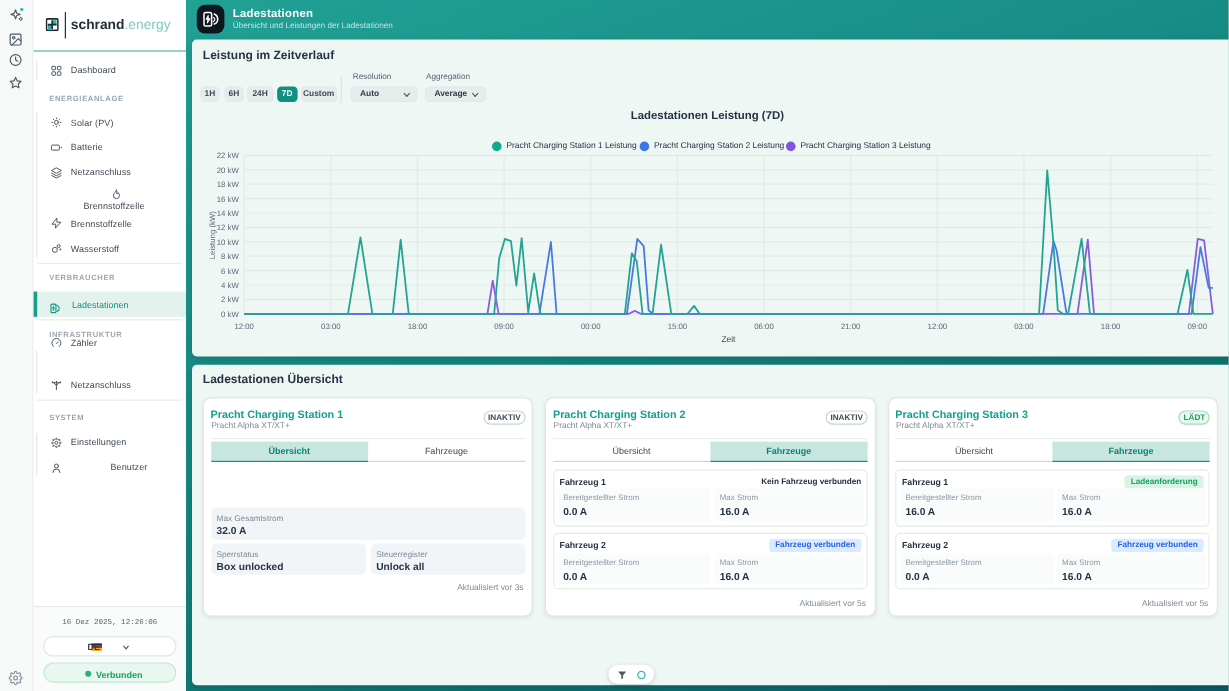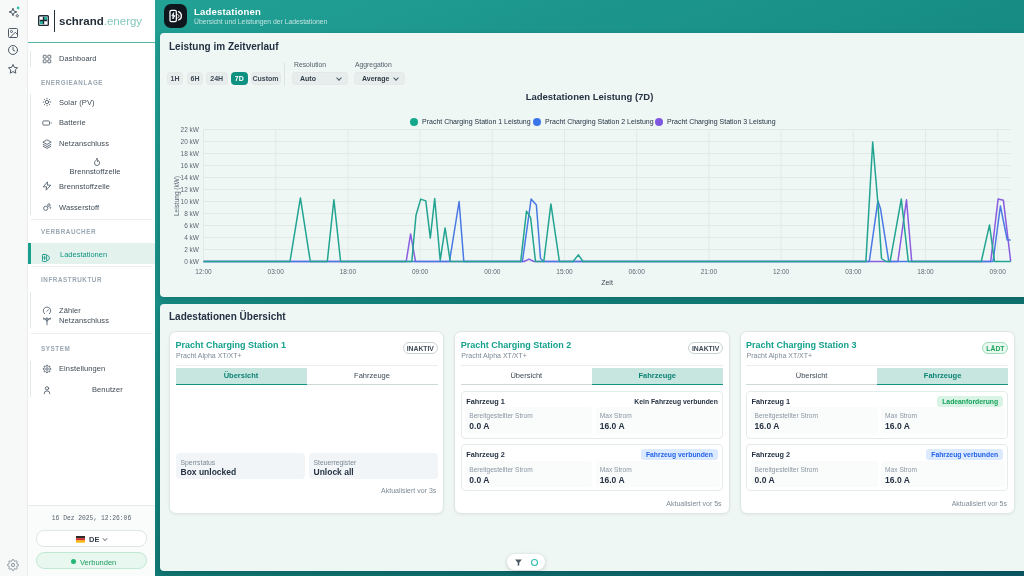--- a/index.html
+++ b/index.html
@@ -164,21 +164,21 @@
     </div>
   <div class="sdiv" style="top:218.5px;"></div>
   <div class="sec" style="top:228px;">VERBRAUCHER</div>
   <div class="abs" style="left:13px;top:248.5px;"><svg width="10" height="10" viewBox="0 0 24 24" fill="none" stroke="#12947f" stroke-width="2.2" stroke-linejoin="round" stroke-linecap="round">
         <rect x="3.5" y="3.5" width="10" height="17" rx="2"></rect>
         <path d="M8.9 7.5 6.4 12h2.2l-0.8 4.5 3.1-5H8.7z" stroke-width="1.6"></path>
         <path d="M15.5 5.5c3 1.3 4.5 3.6 4.5 6.5 0 2.9-1.5 5.2-4.5 6"></path>
       </svg></div>
   <div class="sdiv" style="top:266px;"></div>
   <div class="sec" style="top:275.5px;">INFRASTRUKTUR</div>
-  <div class="mi" style="top:302px;">
+  <div class="mi" style="top:277px;">
       <svg width="10" height="10" viewBox="0 0 24 24" fill="none" stroke="#4b5865" stroke-width="2" stroke-linecap="round">
         <path d="M6.2 18.5a9 9 0 1 1 11.6 0"></path>
         <path d="M12 12.5l3.5-3.5"></path>
       </svg>
       <span>Zähler</span>
     </div>
   <div class="mi" style="top:312px;">
       <svg width="10" height="10" viewBox="0 0 24 24" fill="none" stroke="#4b5865" stroke-width="2" stroke-linecap="round">
         <path d="M12 4v17M4 7h16M7 7l5 6 5-6M4 5v2M20 5v2"></path>
       </svg>
@@ -201,28 +201,28 @@
       <span>Benutzer</span>
     </div>
   <div id="sfoot" class="abs">
     <div id="stime" class="abs">16 Dez 2025, 12:26:06</div>
     <div id="slang" class="abs">
       <svg style="position:absolute;left:39px;top:5px;" width="9" height="6.6" viewBox="0 0 9 6.6">
           <rect width="9" height="2.2" fill="#2b2b2b"></rect>
           <rect y="2.2" width="9" height="2.2" fill="#d02b2b"></rect>
           <rect y="4.4" width="9" height="2.2" fill="#f7b500"></rect>
         </svg>
-      <span style="position:absolute;left:52px;top:4px;font-size:7.5px;font-weight:bold;color:#2f3c48;">DE</span>
+      <span style="position:absolute;left:36px;top:4px;font-size:7.5px;font-weight:bold;color:#2f3c48;">DE</span>
       <svg style="position:absolute;left:65px;top:6px;" width="6" height="5" viewBox="0 0 10 8" fill="none" stroke="#4b5865" stroke-width="1.6">
           <path d="M1.5 2 5 6 8.5 2"></path>
         </svg>
     </div>
     <div id="sconn" class="abs">
       <span style="position:absolute;left:34px;top:6px;width:5px;height:5px;border-radius:50%;background:#22b573;"></span>
-      <span style="position:absolute;left:43px;top:4.5px;font-size:7.5px;font-weight:normal;color:#1d9e5f;">Verbunden</span>
+      <span style="position:absolute;left:43px;top:4.5px;font-size:7.5px;font-weight:bold;color:#1d9e5f;">Verbunden</span>
     </div>
   </div>
 </div>
 
 <div id="main" class="abs">
   <div id="hicon" class="abs" style="left:9px;top:4px;width:23px;height:24px;border-radius:7px;background:#10161d;">
     <svg style="position:absolute;left:3.5px;top:4px;" width="16" height="16" viewBox="0 0 24 24" fill="none" stroke="#fff" stroke-width="1.9" stroke-linejoin="round" stroke-linecap="round">
         <rect x="3" y="3.5" width="9.5" height="17" rx="2"></rect>
         <path d="M8.3 7.5 5.8 12H8l-0.8 4.5 3.1-5H8.1z" stroke-width="1.5"></path>
         <path d="M15.8 5.5c2.9 1.3 4.3 3.6 4.3 6.5 0 2.9-1.4 5.2-4.3 6"></path>
@@ -318,20 +318,24 @@
     <div class="ctitle" style="top:7px;">Ladestationen Übersicht</div>
     <div id="sc1" class="scard" style="left:9px;">
       <div class="sctitle">Pracht Charging Station 1</div>
       <div class="scsub">Pracht Alpha XT/XT+</div>
       <div class="badge b-out" style="width:35px;">INAKTIV</div>
       <div class="hdrline"></div>
         <div class="tabs">
           <div class="tab on" style="left:0;">Übersicht</div>
           <div class="tab" style="left:131px;">Fahrzeuge</div>
         </div>
+      <div class="blk" style="left:5.5px;top:91px;width:262px;height:27px;">
+        <div class="l">Max Gesamtstrom</div>
+          <div class="v">32.0 A</div>
+      </div>
       <div class="blk" style="left:138.5px;top:121px;width:129px;height:26px;">
         <div class="l">Steuerregister</div>
           <div class="v">Unlock all</div>
       </div>
       <div class="blk" style="left:5.5px;top:121px;width:129px;height:26px;">
         <div class="l">Sperrstatus</div>
           <div class="v">Box unlocked</div>
       </div>
       <div class="upd" style="top:154.5px;">Aktualisiert vor 3s</div>
     </div>

